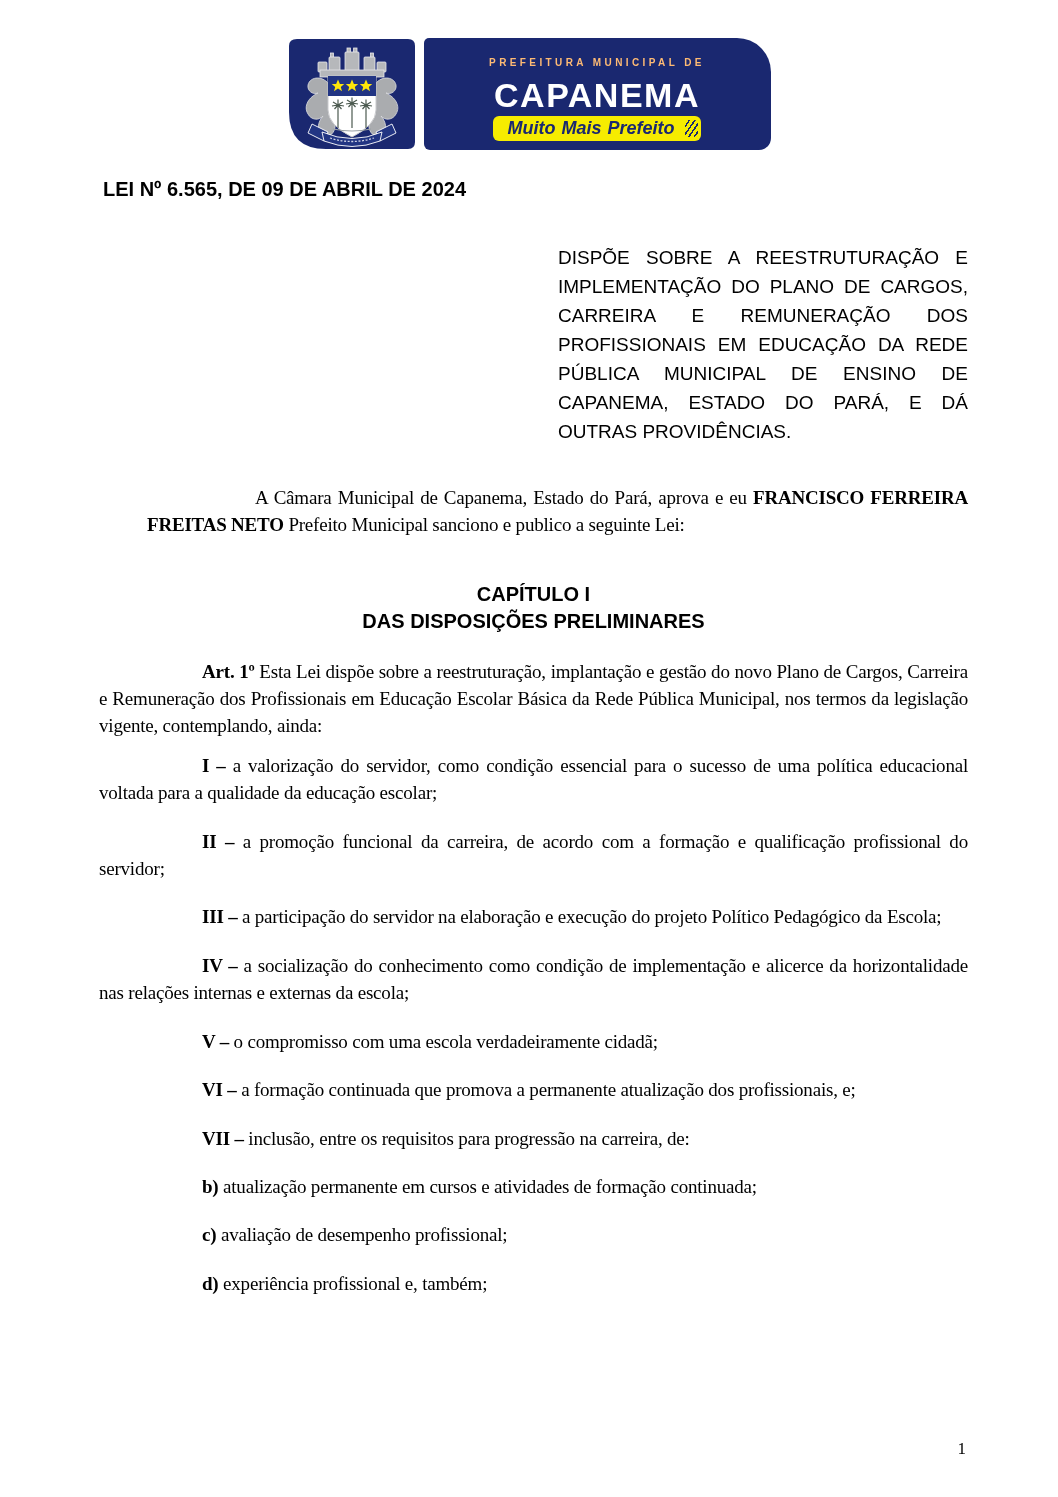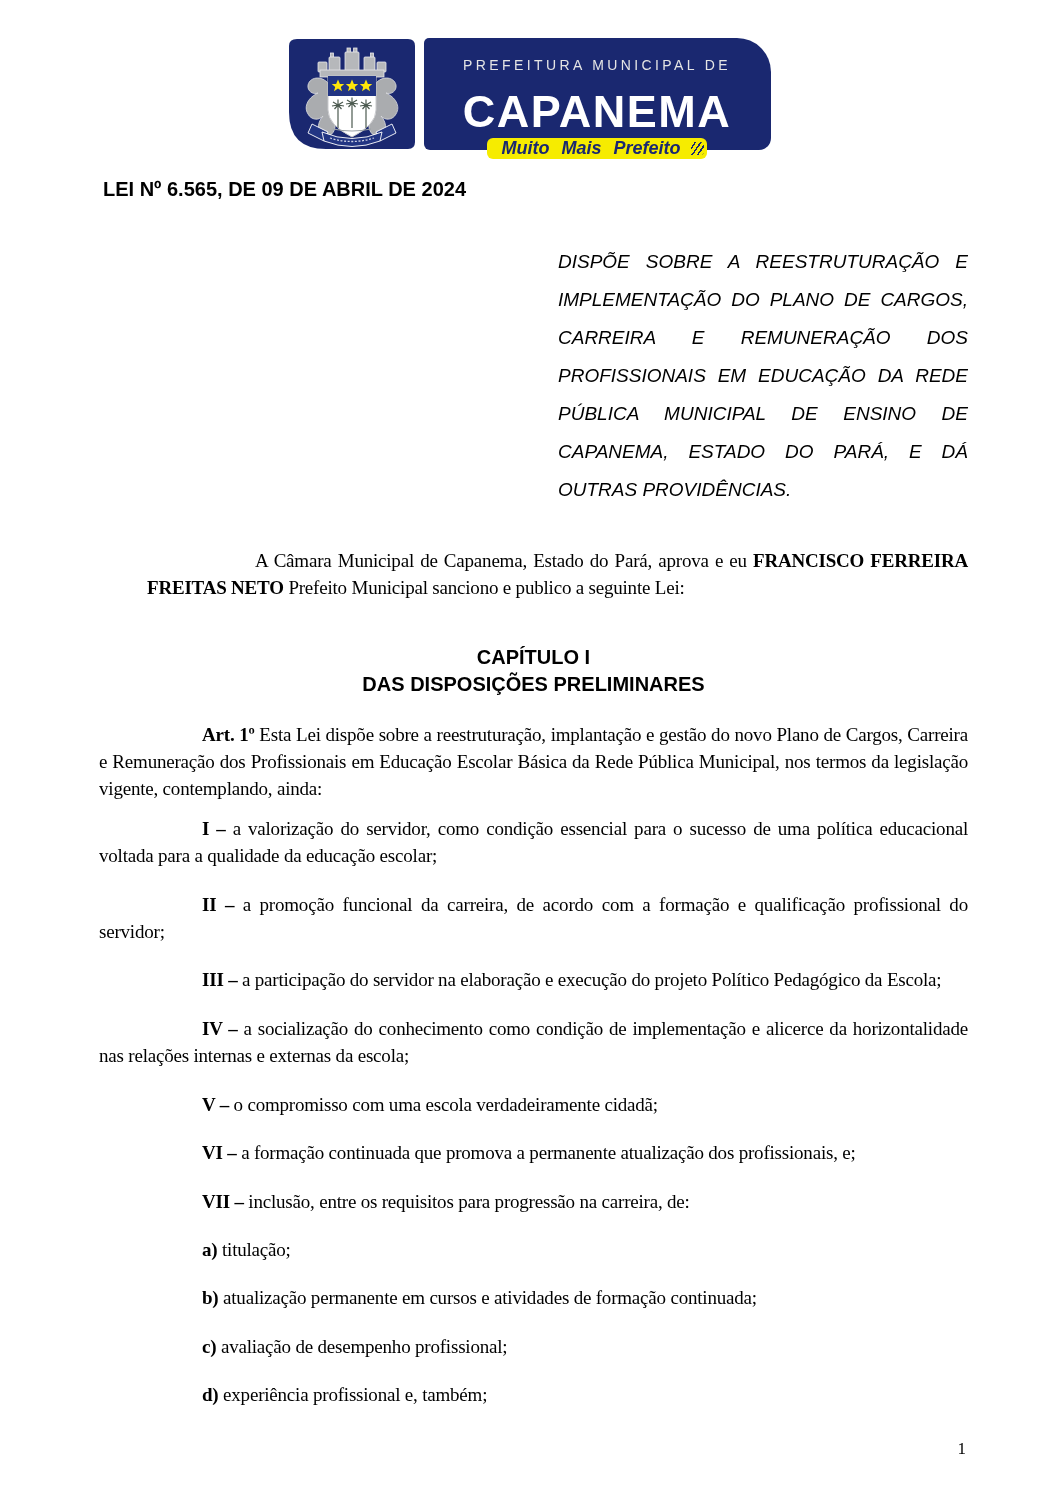--- a/index.html
+++ b/index.html
@@ -15,42 +15,42 @@
   
   .logo-row { display:flex; justify-content:center; align-items:flex-start; gap:8px; padding-top:38px; }
   .crest { display:block; }
   .banner {
     width:347px; height:112px; box-sizing:border-box;
     background:#1a2870;
     border-radius:5px 34px 12px 6px;
     display:flex; flex-direction:column; align-items:center;
     padding-top:19px;
   }
-  .banner-line1 { color:#e5e5e5; font-size:14px; font-weight:400; letter-spacing:3.4px; white-space:nowrap; }
-  .banner-line2 { color:#fff; font-size:45px; font-weight:800; letter-spacing:1.5px; line-height:1; margin-top:16px; white-space:nowrap; }
+  .banner-line1 { color:#fdba74; font-size:10px; font-weight:700; letter-spacing:3.4px; white-space:nowrap; }
+  .banner-line2 { color:#fff; font-size:34px; font-weight:800; letter-spacing:1.5px; line-height:1; margin-top:10px; white-space:nowrap; }
   .tagline-box {
     position:relative; margin-top:4px;
     background:#f6ec00; border-radius:6px;
     height:25px; padding:0 26px 0 14px;
-    display:flex; align-items:center; gap:12px;
+    display:flex; align-items:center; gap:6px;
   }
   .tg { color:#1a2870; font-style:italic; font-weight:700; font-size:18px; white-space:nowrap; }
   .tg-mid { font-weight:900; }
   .hatch {
     position:absolute; right:3px; top:4px; bottom:4px; width:13px;
     background:repeating-linear-gradient(125deg, rgba(0,0,0,0) 0 3px, #1a2870 3px 4.5px);
     border-radius:0 4px 4px 0;
   }
 
   
   .content { margin:0 90px 0 99px; }
   .law-title { margin:28px 0 0 4px; font-size:20px; font-weight:bold; }
   .ementa {
     margin:42px 0 0 459px; width:410px;
-    font-size:19px; line-height:38px; text-align:justify;font-style:italic;
+    font-size:19px; line-height:29px; text-align:justify;
   }
   .para {
     font-size:19px; line-height:27.4px; text-align:justify;
     text-indent:103px; letter-spacing:-0.2px;
     margin:0 0 21px 0;
     font-family:Liberation Serif, serif;
   }
   .preamble { margin:38px 0 21px 48px; text-indent:108px; }
   .chapter { margin:42px 0 0 0; text-align:center; font-weight:bold; font-size:20px; line-height:27.4px; }
   .article { margin-top:22px; margin-bottom:12px; }
@@ -144,22 +144,20 @@
       <span>a participação do servidor na elaboração e execução do projeto Político Pedagógico da Escola;</span></p>
     <p class="para"><span class="b">IV –</span>
       <span>a socialização do conhecimento como condição de implementação e alicerce da horizontalidade nas relações internas e externas da escola;</span></p>
     <p class="para"><span class="b">V –</span>
       <span>o compromisso com uma escola verdadeiramente cidadã;</span></p>
     <p class="para"><span class="b">VI –</span>
       <span>a formação continuada que promova a permanente atualização dos profissionais, e;</span></p>
     <p class="para"><span class="b">VII –</span>
       <span>inclusão, entre os requisitos para progressão na carreira, de:</span></p>
 
-    <p class="para"><span class="b">a)</span>
-      <span>titulação;</span></p>
     <p class="para"><span class="b">b)</span>
       <span>atualização permanente em cursos e atividades de formação continuada;</span></p>
     <p class="para"><span class="b">c)</span>
       <span>avaliação de desempenho profissional;</span></p>
     <p class="para"><span class="b">d)</span>
       <span>experiência profissional e, também;</span></p>
   </main>
 
   <div class="page-number">1</div>
 </div>

